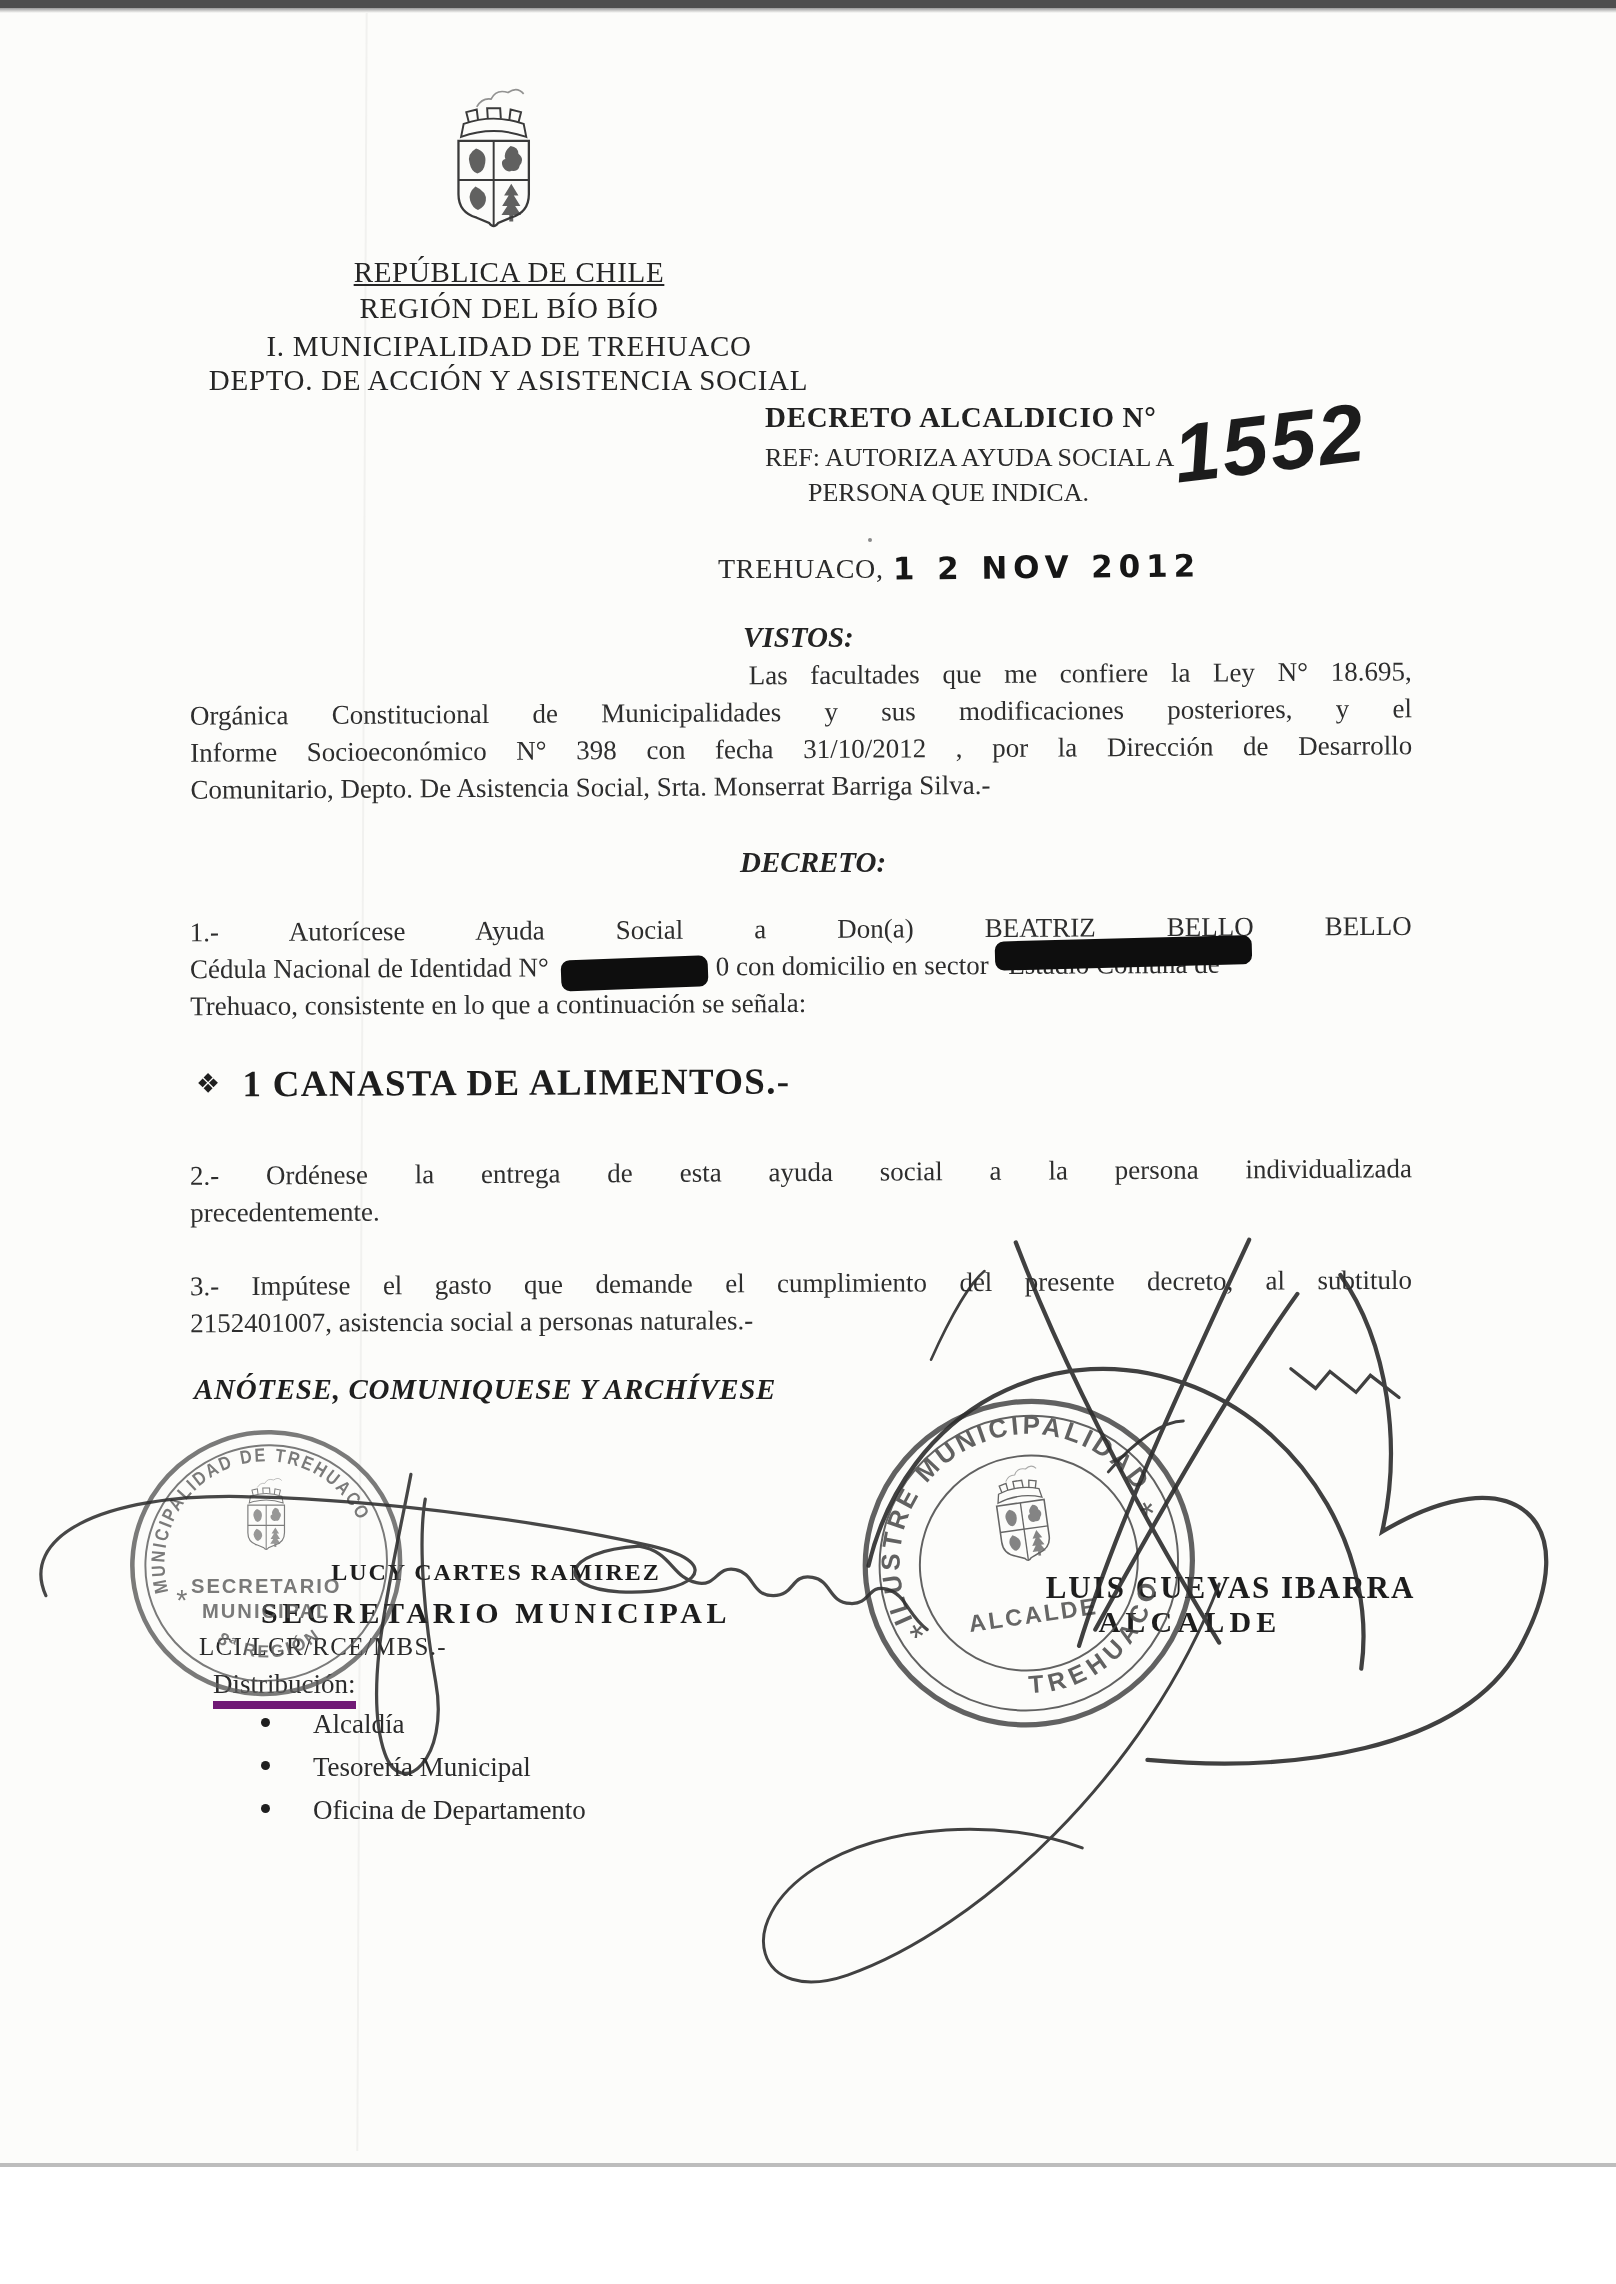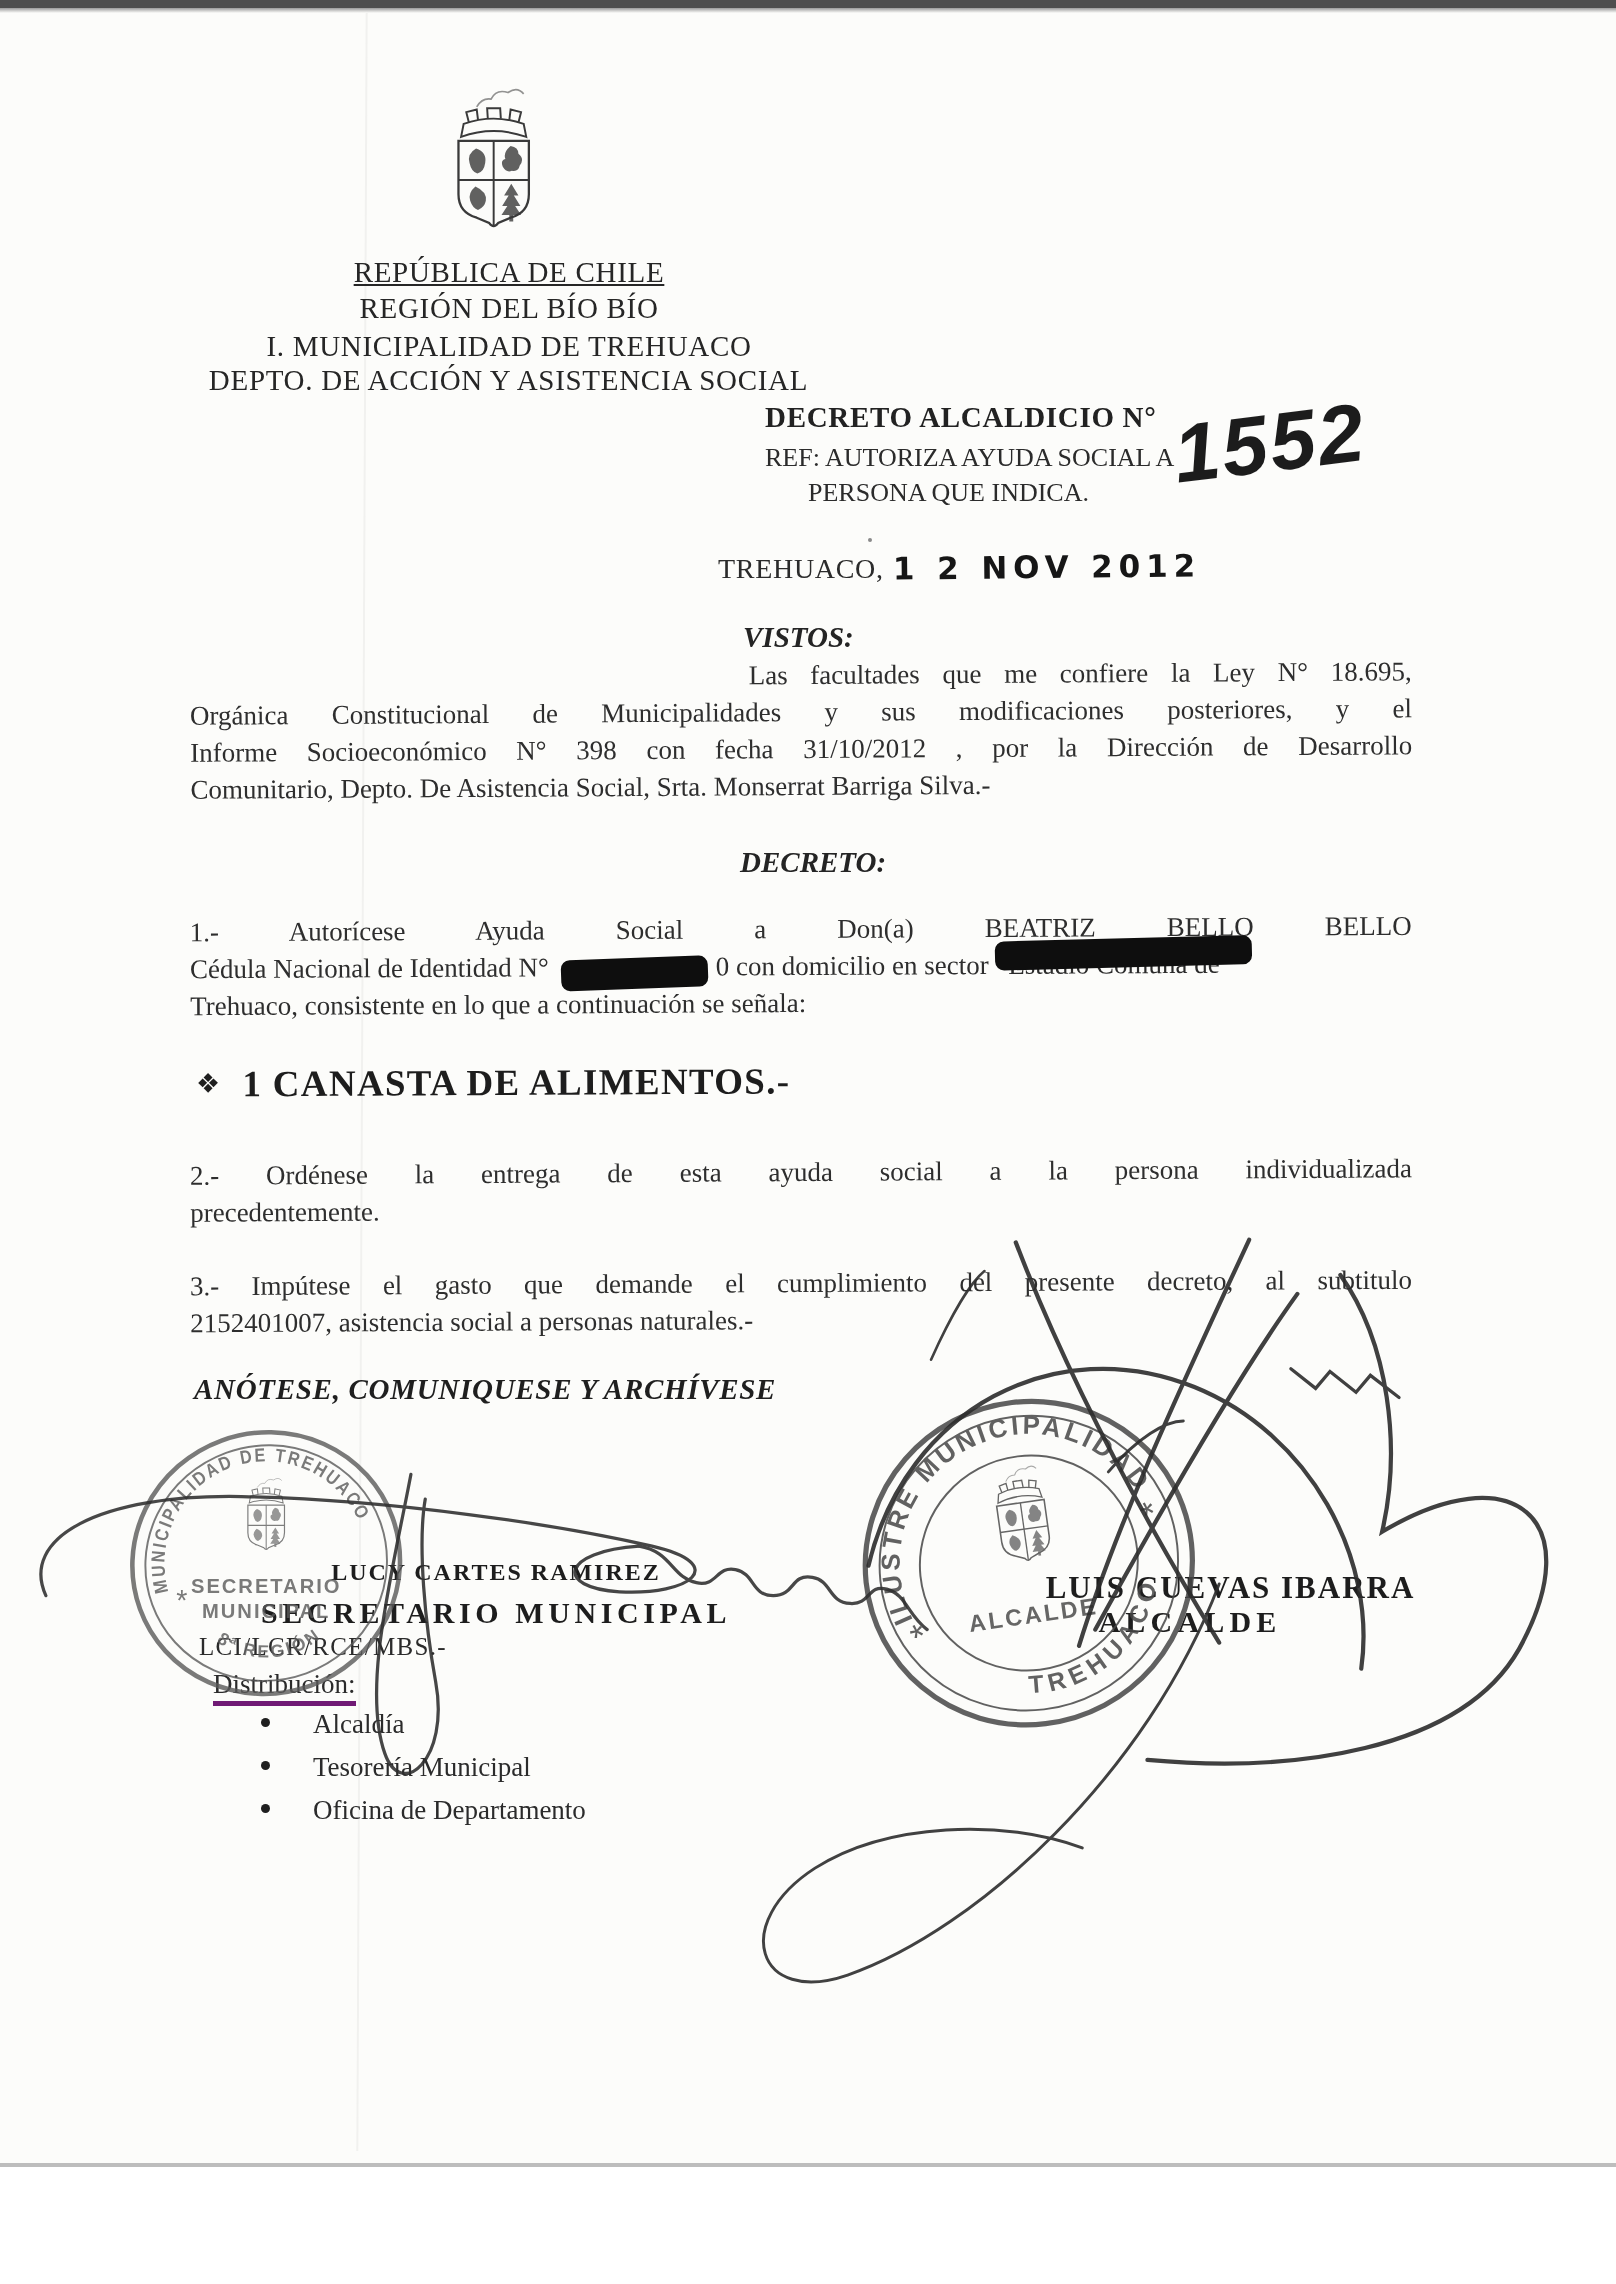--- a/index.html
+++ b/index.html
@@ -87,21 +87,21 @@
   <div class="abs body-t" style="left:190px;top:1265px;width:1222px;transform:rotate(-0.3deg);">
     <div class="jline" style="height:37px;">3.- Impútese el gasto que demande el cumplimiento del presente decreto, al subtitulo</div>
     <div style="height:37px;">2152401007, asistencia social a personas naturales.-</div>
   </div>
 
   <div class="abs b" style="left:194px;top:1373px;font-size:29px;letter-spacing:0.7px;color:#1f1f1f;font-style:italic;">ANÓTESE, COMUNIQUESE Y ARCHÍVESE</div>
 
   <div class="abs ctr b" style="left:222px;top:1559px;width:548px;font-size:24px;letter-spacing:2px;color:#1d1d1d;">LUCY CARTES RAMIREZ</div>
   <div class="abs ctr b" style="left:222px;top:1596px;width:548px;font-size:30px;letter-spacing:4.6px;color:#1d1d1d;">SECRETARIO MUNICIPAL</div>
   <div class="abs" style="left:199px;top:1633px;font-size:25px;letter-spacing:1.3px;">LCI/LCR/RCE/MBS.-</div>
-  <div class="abs" style="left:213px;top:1669px;font-size:27px;border-bottom:5px solid #701a75;padding-bottom:1.3px;">Distribución:</div>
+  <div class="abs" style="left:213px;top:1669px;font-size:27px;border-bottom:8px solid #701a75;padding-bottom:1.3px;">Distribución:</div>
 
   <div class="abs ctr b" style="left:1014px;top:1570px;width:433px;font-size:31px;letter-spacing:2px;color:#1d1d1d;">LUIS CUEVAS IBARRA</div>
   <div class="abs ctr b" style="left:1014px;top:1605px;width:352px;font-size:30px;letter-spacing:5.2px;color:#1d1d1d;">ALCALDE</div>
 
   <div class="abs" style="left:261px;top:1703px;font-size:27px;line-height:43px;">
     <div><span style="display:inline-block;width:9px;height:9px;border-radius:50%;background:#1f1f1f;vertical-align:6.5px;margin-right:43px;"></span><span>Alcaldía</span></div>
     <div><span style="display:inline-block;width:9px;height:9px;border-radius:50%;background:#1f1f1f;vertical-align:6.5px;margin-right:43px;"></span><span>Tesorería Municipal</span></div>
     <div><span style="display:inline-block;width:9px;height:9px;border-radius:50%;background:#1f1f1f;vertical-align:6.5px;margin-right:43px;"></span><span>Oficina de Departamento</span></div>
   </div>
 

